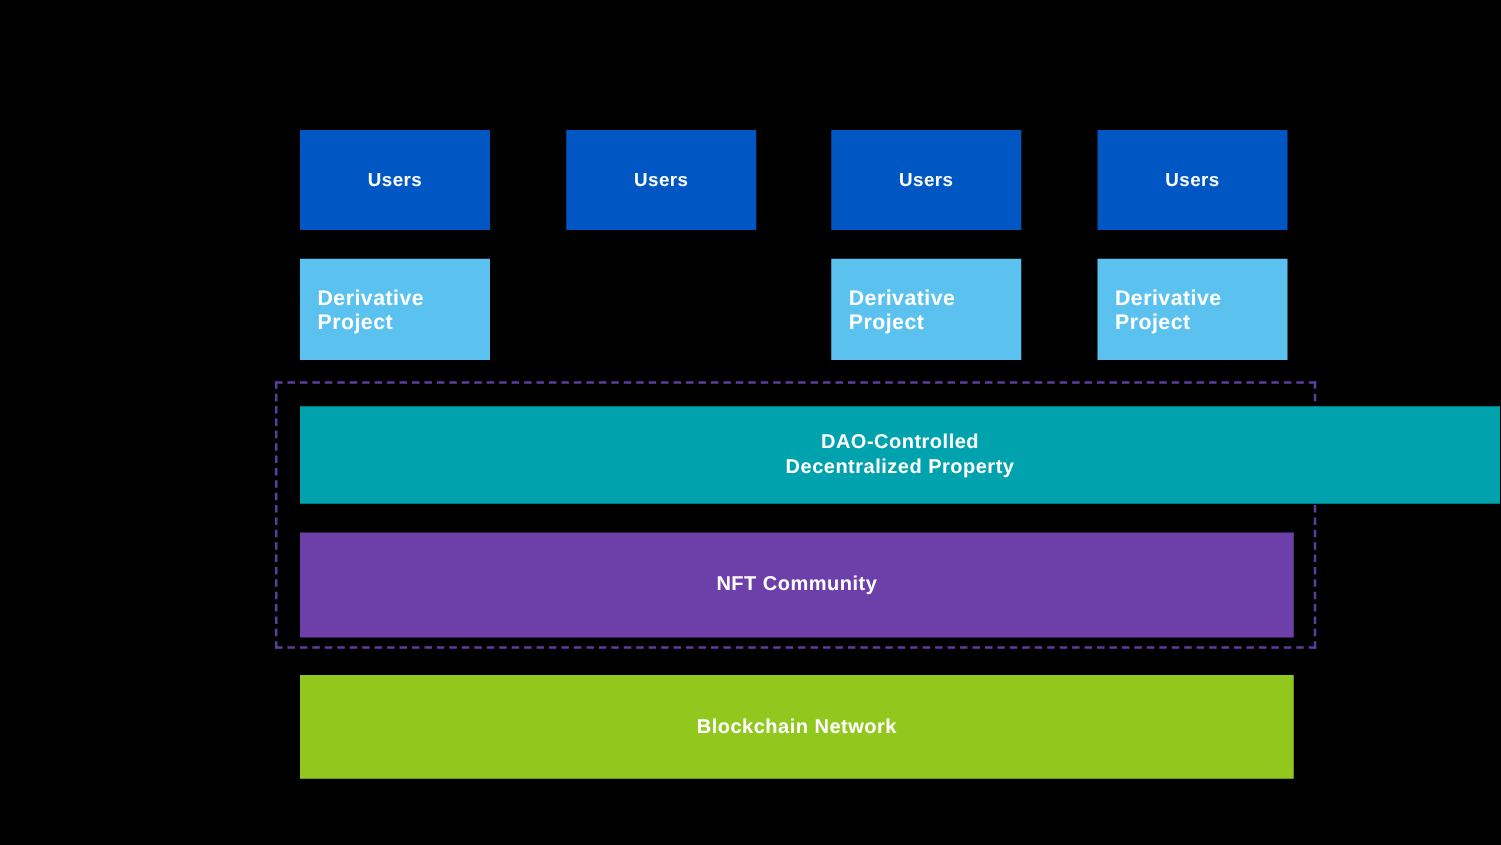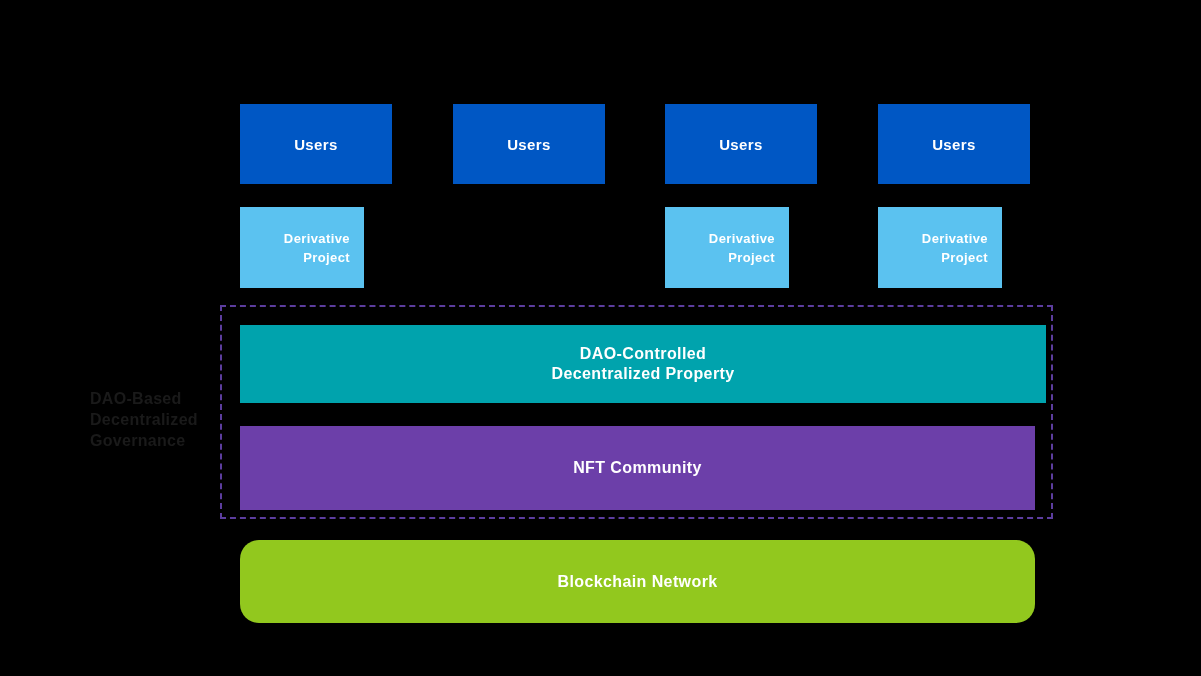--- a/index.html
+++ b/index.html
@@ -20,104 +20,98 @@
     width: 1201px;
     height: 676px;
     background: var(--bg, #000);
   }
   .box {
     position: absolute;
     display: flex;
     flex-direction: column;
     align-items: center;
     justify-content: center;
-    text-align: right;
+    text-align: left;
     color: var(--box-text, #fff);
     font-weight: bold;
     letter-spacing: 0.4px;
     box-sizing: border-box;
   }
   .users-box {
     width: 152px;
     height: 80px;
     top: 104px;
     background: var(--users-blue);
     font-size: 15px;
   }
   .proj-box {
-    width: 124px;
+    width: 152px;
     height: 81px;
     top: 207px;
     background: var(--proj-blue);
-    font-size: 13px;
+    font-size: 17px;
     line-height: 19px;
     padding: 0 14px;
   }
   .col-0 { left: 240px; }
   .col-1 { left: 453px; }
   .col-2 { left: 665px; }
   .col-3 { left: 878px; }
 
   .dao-container {
     position: absolute;
     left: 220px;
     top: 305px;
     width: 833px;
     height: 214px;
     border: 2px dashed var(--border-purple);
     box-sizing: border-box;
   }
   .ip-box {
     left: 240px;
     top: 325px;
-    width: 806px;
+    width: 960px;
     height: 78px;
     background: var(--ip-teal);
     font-size: 16px;
     line-height: 20px;
   }
   .nft-box {
     left: 240px;
     top: 426px;
     width: 795px;
     height: 84px;
     background: var(--nft-purple);
     font-size: 16px;
   }
   .chain-box {
     left: 240px;
     top: 540px;
     width: 795px;
     height: 83px;
     background: var(--chain-green);
     font-size: 16px;
-    border-radius: 19px;
   }
   .side-label {
     position: absolute;
     left: 90px;
     top: 388px;
     color: var(--label-text);
     font-size: 16px;
     line-height: 21px;
     font-weight: 600;
     letter-spacing: 0.3px;
   }
   .line { display: block; }
 </style>
 </head>
 <body style="--bg: #000000; --users-blue: #0057C4; --proj-blue: #5BC2F0; --ip-teal: #00A3AD; --nft-purple: #6C3FA9; --chain-green: #92C81E; --border-purple: #5C3D9E; --label-text: #1A1A1A; --box-text: #FFFFFF;">
 
 <div class="canvas">
 
-  <div class="side-label">
-    <span class="line">DAO-Based</span>
-    <span class="line">Decentralized</span>
-    <span class="line">Governance</span>
-  </div>
 
   <div class="box users-box col-0">
     <span>Users</span>
   </div>
   <div class="box users-box col-1">
     <span>Users</span>
   </div>
   <div class="box users-box col-2">
     <span>Users</span>
   </div>

